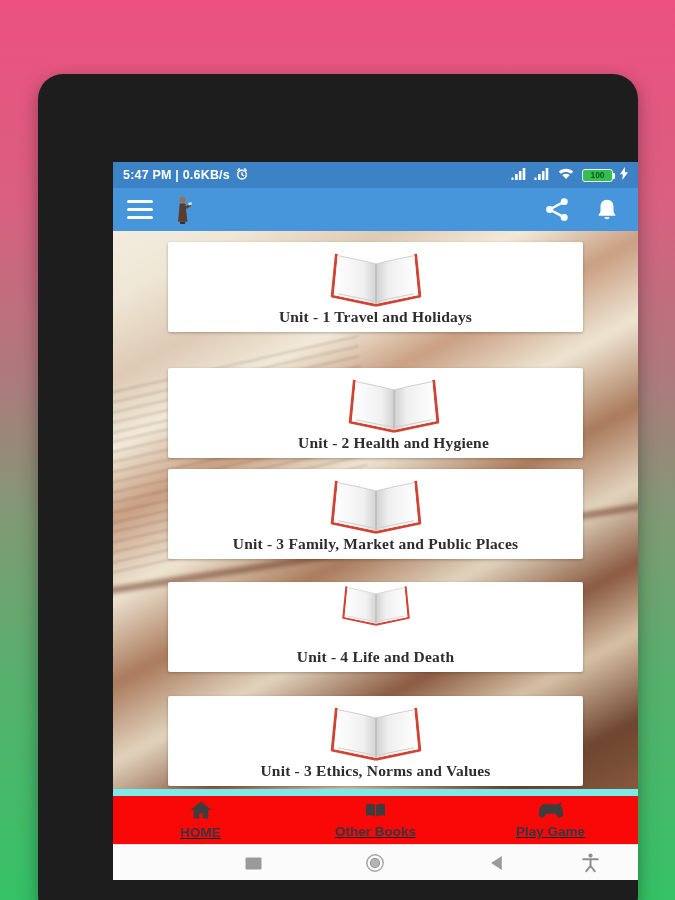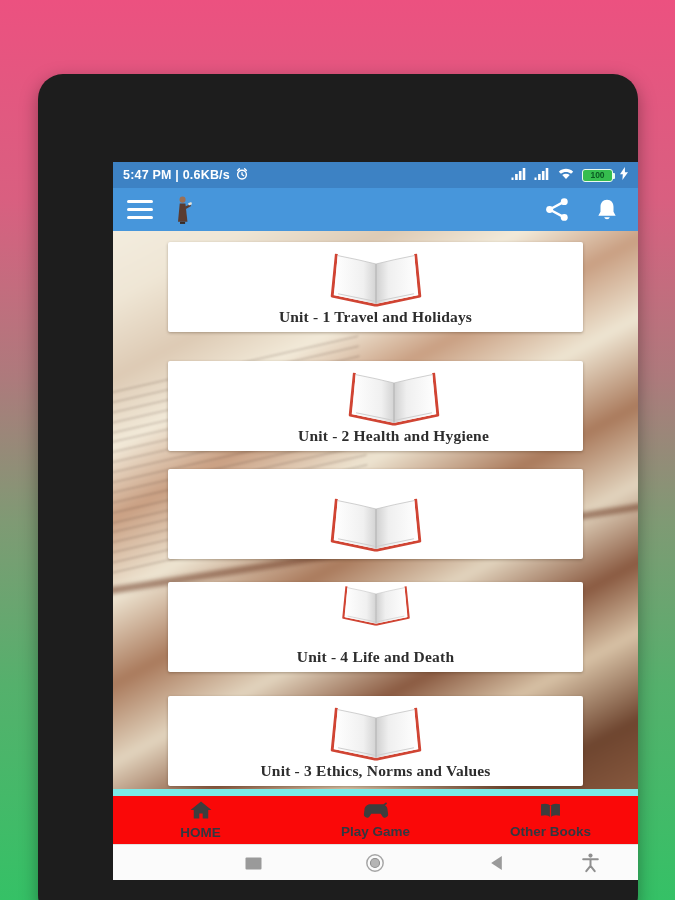--- a/index.html
+++ b/index.html
@@ -40,26 +40,26 @@
   .bg-lines{position:absolute;left:-4%;top:24%;width:52%;height:34%;opacity:.45;filter:blur(1px);
     transform:skewY(-9deg) rotate(-4deg);
     background:repeating-linear-gradient(180deg,rgba(70,48,36,.38) 0 2px,transparent 2px 10px);}
   .bg-edge{position:absolute;left:-5%;top:56%;width:115%;height:7px;background:rgba(110,60,38,.55);transform:rotate(-9deg);filter:blur(2px);}
 
   .unit-card{position:absolute;left:55px;width:415px;height:90px;background:#fff;border-radius:2px;
     box-shadow:0 1px 3px rgba(60,40,20,.35);display:flex;flex-direction:column;align-items:center;
     justify-content:flex-end;padding-bottom:6px;cursor:pointer;}
   .unit-card .book{width:106px;height:59px;margin-bottom:1px;}
   .unit-label{font-size:15.5px;font-weight:bold;color:var(--card-text,#2d2d2d);letter-spacing:.2px;white-space:nowrap;font-family:Liberation Serif, serif;}
-  .card-0{top:11px;} .card-1{top:130px;padding-left:36px;} .card-2{top:238px;} .card-3{top:351px;gap:21px;} .card-4{top:465px;}
+  .card-0{top:11px;} .card-1{top:137px;padding-left:36px;} .card-2{top:238px;} .card-3{top:351px;gap:21px;} .card-4{top:465px;}
 
   
   .cyan-strip{position:absolute;left:0;top:627px;width:100%;height:7px;background:var(--divider-cyan,#7ceae8);}
   .tab-bar{position:absolute;left:0;top:634px;width:100%;height:48px;background:var(--tab-bar-red,#fa0808);display:flex;}
-  .tab{flex:1;display:flex;flex-direction:column;align-items:center;justify-content:center;gap:1px;cursor:pointer;}
+  .tab{flex:1;display:flex;flex-direction:column;align-items:center;justify-content:center;gap:1px;cursor:pointer;text-decoration:underline;}
   .tab-label{font-size:13.5px;font-weight:bold;color:#333740;}
 
   
   .nav-bar{position:absolute;left:0;top:682px;width:100%;height:36px;background:#fbfbfb;border-top:1px solid #e3e3e3;}
   .nav-btn{position:absolute;top:0;width:44px;height:36px;display:flex;align-items:center;justify-content:center;cursor:pointer;}
   .nav-recents{left:118px;} .nav-home{left:240px;} .nav-back{left:361px;} .nav-access{left:455px;}
 </style>
 </head>
 <body>
 
@@ -184,20 +184,21 @@
         <div class="unit-card card-1">
           <svg class="book">
               <use href="#openbook"></use>
             </svg>
           <div class="unit-label">Unit - 2 Health and Hygiene</div>
         </div>
         <div class="unit-card card-2">
           <svg class="book">
               <use href="#openbook"></use>
             </svg>
+          <div class="unit-label">Unit - 3 Family, Market and Public Places</div>
         </div>
         <div class="unit-card card-3">
           <svg class="book">
               <use href="#openbook"></use>
             </svg>
           <div class="unit-label">Unit - 4 Life and Death</div>
         </div>
         <div class="unit-card card-4">
           <svg class="book">
               <use href="#openbook"></use>
@@ -209,38 +210,38 @@
       <div class="cyan-strip"></div>
 
       <div class="tab-bar">
         <div class="tab">
           <span>
             <svg width="24" height="20" viewBox="0 0 24 21">
                 <path d="M12 1.5 L1 10.5 h3.4 v9 h5.8 v-5.4 h3.6 v5.4 h5.8 v-9 H23 Z" fill="#3d3d3d"></path>
               </svg>
           </span>
           <span class="tab-label">HOME</span>
+        </div>
+        <div class="tab">
+          <span>
+            <svg width="23" height="17" viewBox="0 0 24 18">
+                <path d="M12 4 C10 1.8 6.5 1.2 2 2.4 V14.6 C6.5 13.4 10 14 12 16.2 C14 14 17.5 13.4 22 14.6 V2.4 C17.5 1.2 14 1.8 12 4 Z" fill="#3d3d3d"></path>
+                <path d="M12 4 V16.2" stroke="#fa0808" stroke-width="1.3"></path>
+              </svg>
+          </span>
+          <span class="tab-label">Other Books</span>
         </div>
         <div class="tab">
           <span>
             <svg width="26" height="18" viewBox="0 0 27 18">
                 <path d="M20 4 l4 -3 1 1.4 -3.6 2.8 Z" fill="#3d3d3d"></path>
                 <path d="M7.5 3 h12 c3.4 0 6 2.7 6 5.9 l.6 4.6 c.3 1.9-1.5 3.5-3.3 3.5-1 0-2-.5-2.6-1.3 L18.4 13 H8.6 l-1.8 2.7 c-.6 .8-1.6 1.3-2.6 1.3-1.8 0-3.6-1.6-3.3-3.5 L1.5 8.9 C1.5 5.7 4.1 3 7.5 3 Z" fill="#3d3d3d"></path>
               </svg>
           </span>
           <span class="tab-label">Play Game</span>
-        </div>
-        <div class="tab">
-          <span>
-            <svg width="23" height="17" viewBox="0 0 24 18">
-                <path d="M12 4 C10 1.8 6.5 1.2 2 2.4 V14.6 C6.5 13.4 10 14 12 16.2 C14 14 17.5 13.4 22 14.6 V2.4 C17.5 1.2 14 1.8 12 4 Z" fill="#3d3d3d"></path>
-                <path d="M12 4 V16.2" stroke="#fa0808" stroke-width="1.3"></path>
-              </svg>
-          </span>
-          <span class="tab-label">Other Books</span>
         </div>
       </div>
 
       <div class="nav-bar">
         <div class="nav-btn nav-recents">
           <svg width="17" height="13" viewBox="0 0 17 13">
               <rect x="0.5" y="0.5" width="16" height="12" rx="1" fill="#9a9a9a"></rect>
             </svg>
         </div>
         <div class="nav-btn nav-home">

